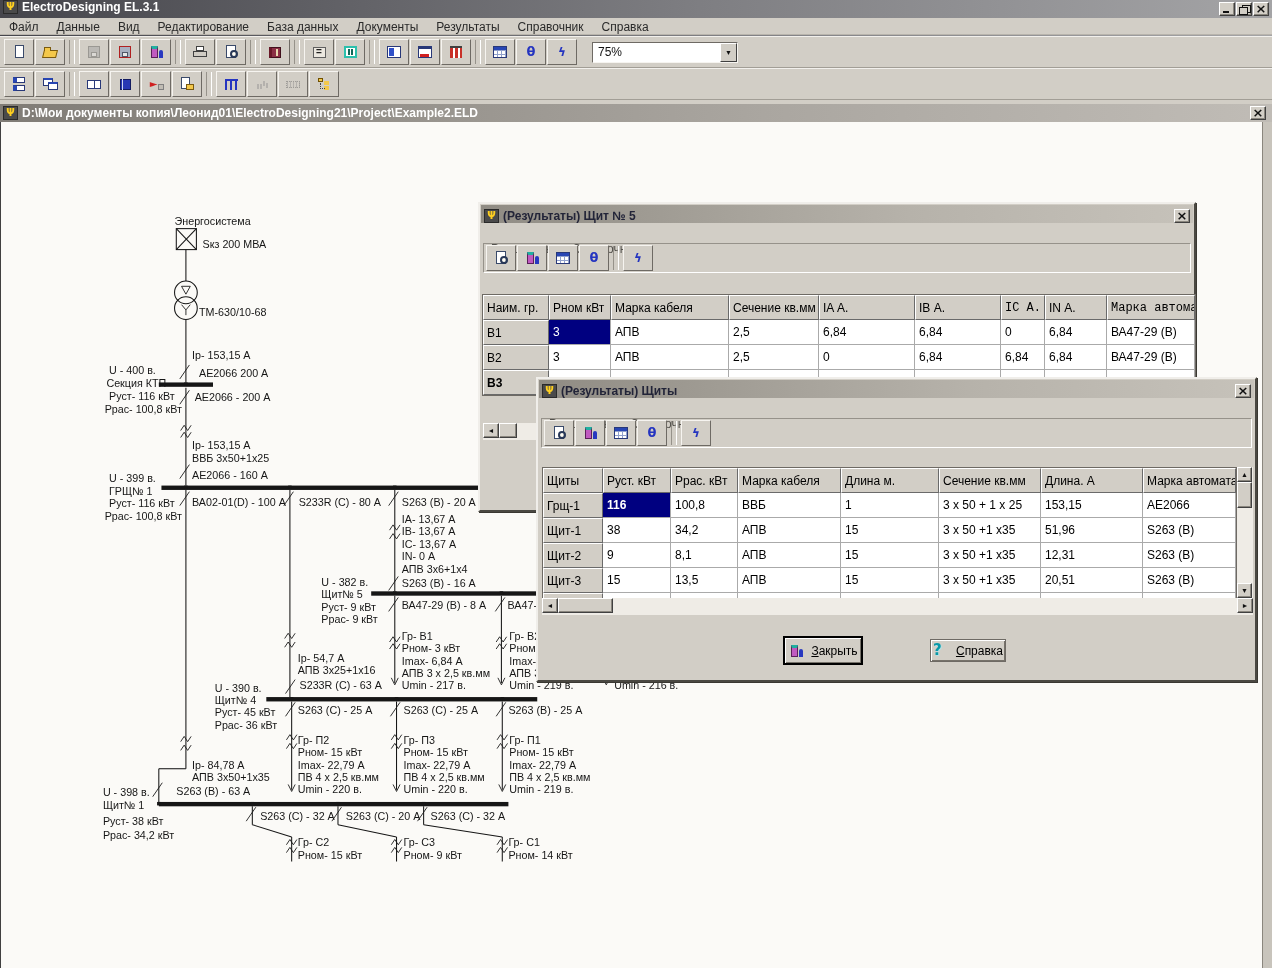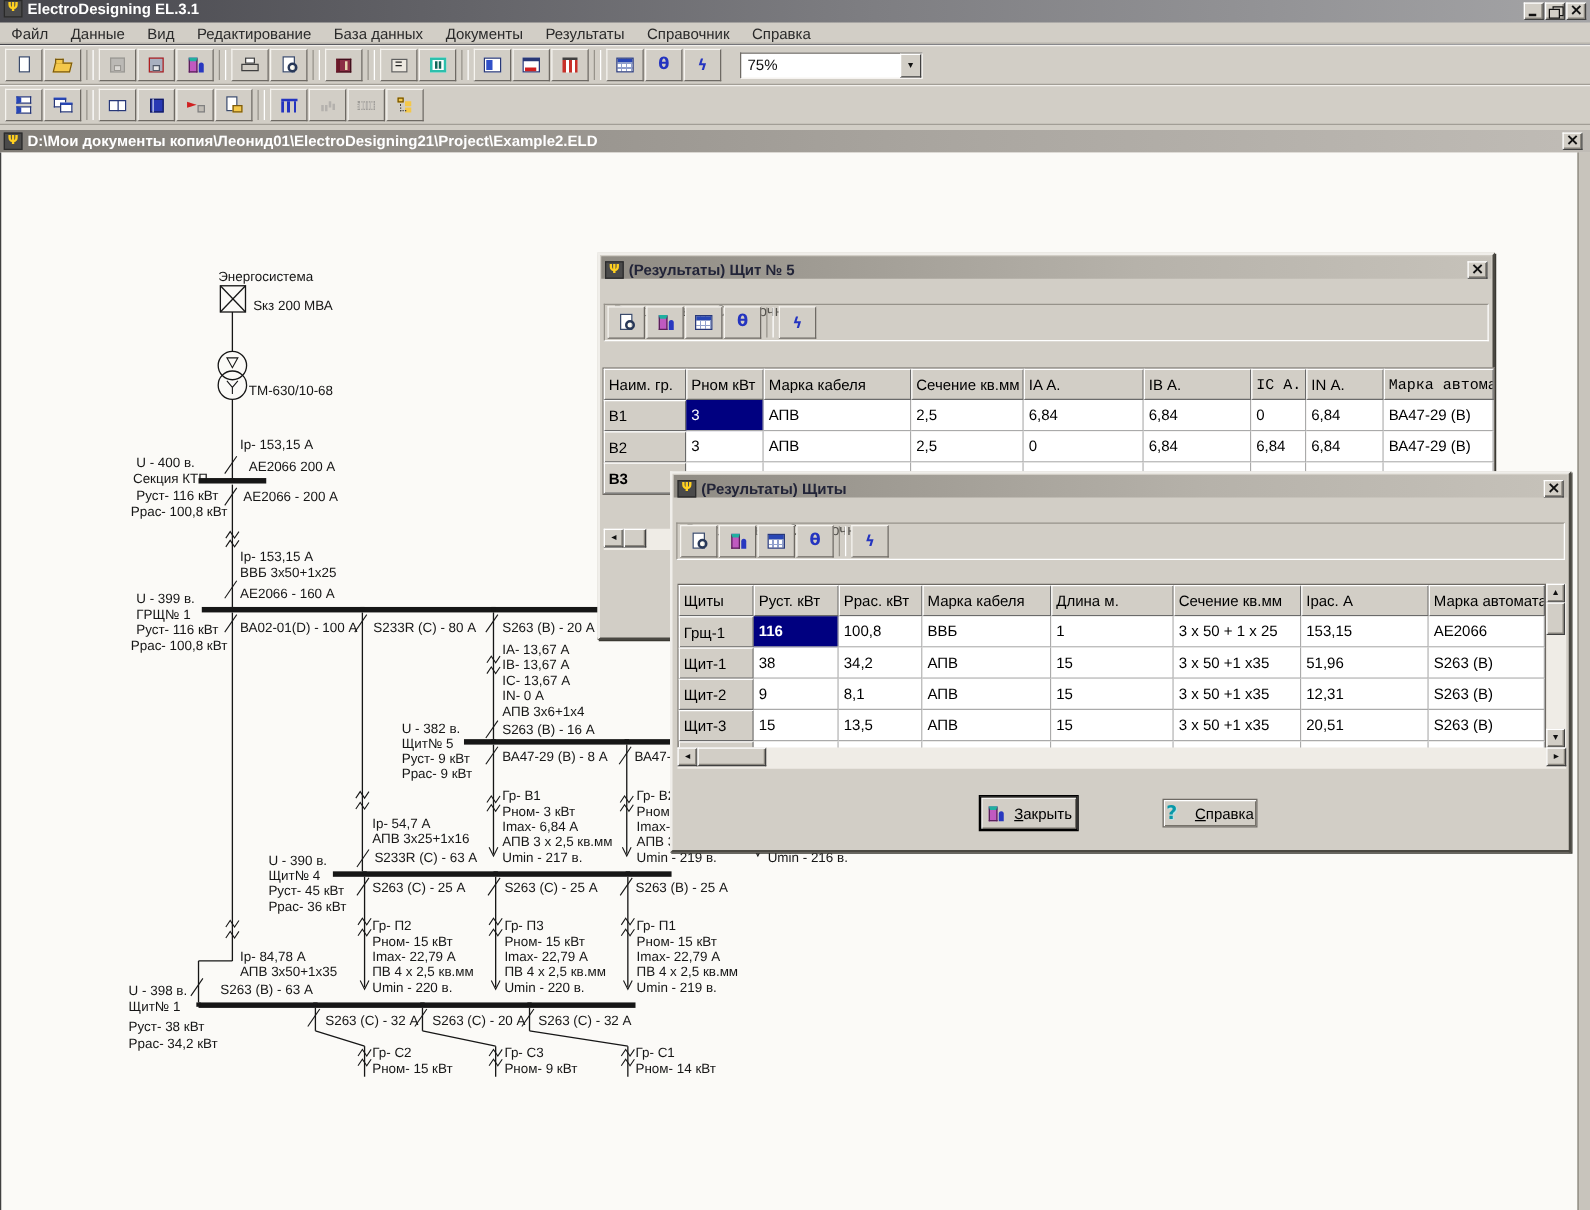--- a/index.html
+++ b/index.html
@@ -564,21 +564,21 @@
     </div>
   <div id="dlg2-table">
       <div class="tbl" style="left: 4px; top: 88px; width: 695px;">
         <div class="trow">
           <div class="tc th" style="width: 60px;">Щиты</div>
           <div class="tc th" style="width: 68px;">Руст. кВт</div>
           <div class="tc th" style="width: 67px;">Ррас. кВт</div>
           <div class="tc th" style="width: 103px;">Марка кабеля</div>
           <div class="tc th" style="width: 98px;">Длина м.</div>
           <div class="tc th" style="width: 102px;">Сечение кв.мм</div>
-          <div class="tc th" style="width: 102px;">Iрас. А</div>
+          <div class="tc th" style="width: 102px;">Длина. А</div>
           <div class="tc th" style="width: 93px;">Марка автомата</div>
         </div>
         <div class="trow">
           <div class="tc th" style="width: 60px;">Грщ-1</div>
           <div class="tc td sel" style="width: 68px; font-weight: bold;">116</div>
           <div class="tc td" style="width: 67px;">100,8</div>
           <div class="tc td" style="width: 103px;">ВВБ</div>
           <div class="tc td" style="width: 98px;">1</div>
           <div class="tc td" style="width: 102px;">3 x 50 + 1 x 25</div>
           <div class="tc td" style="width: 102px;">153,15</div>

